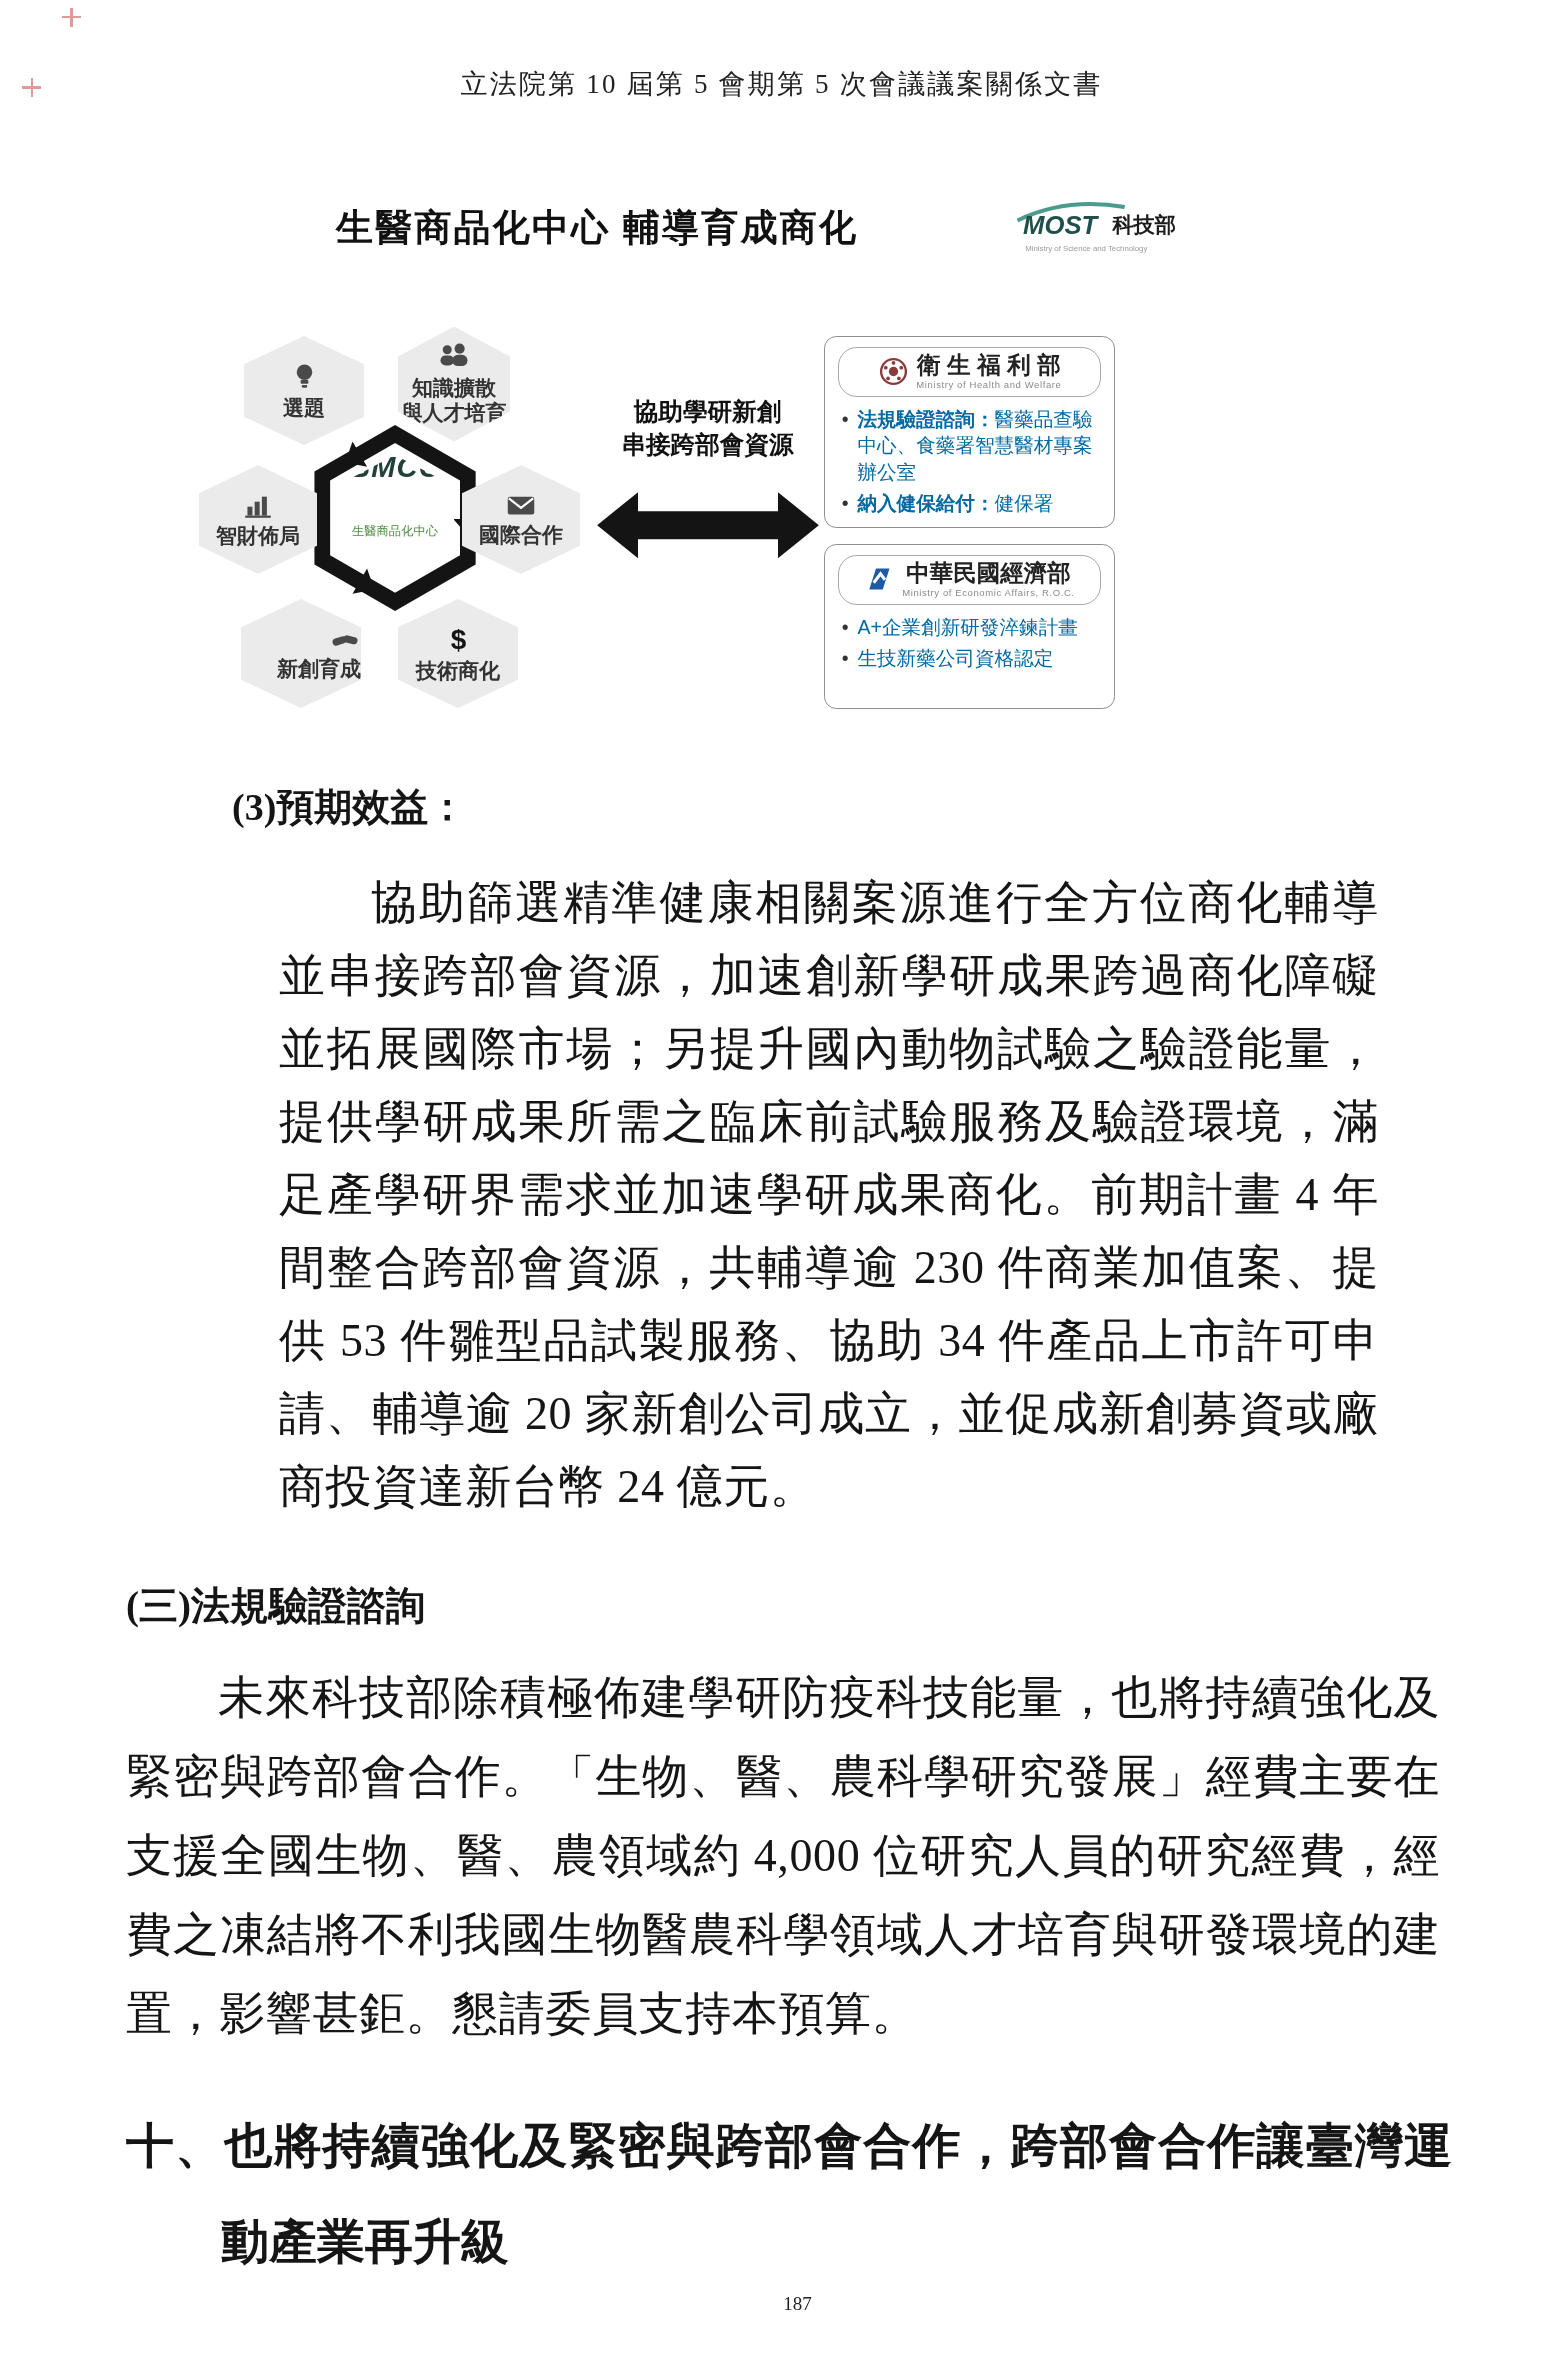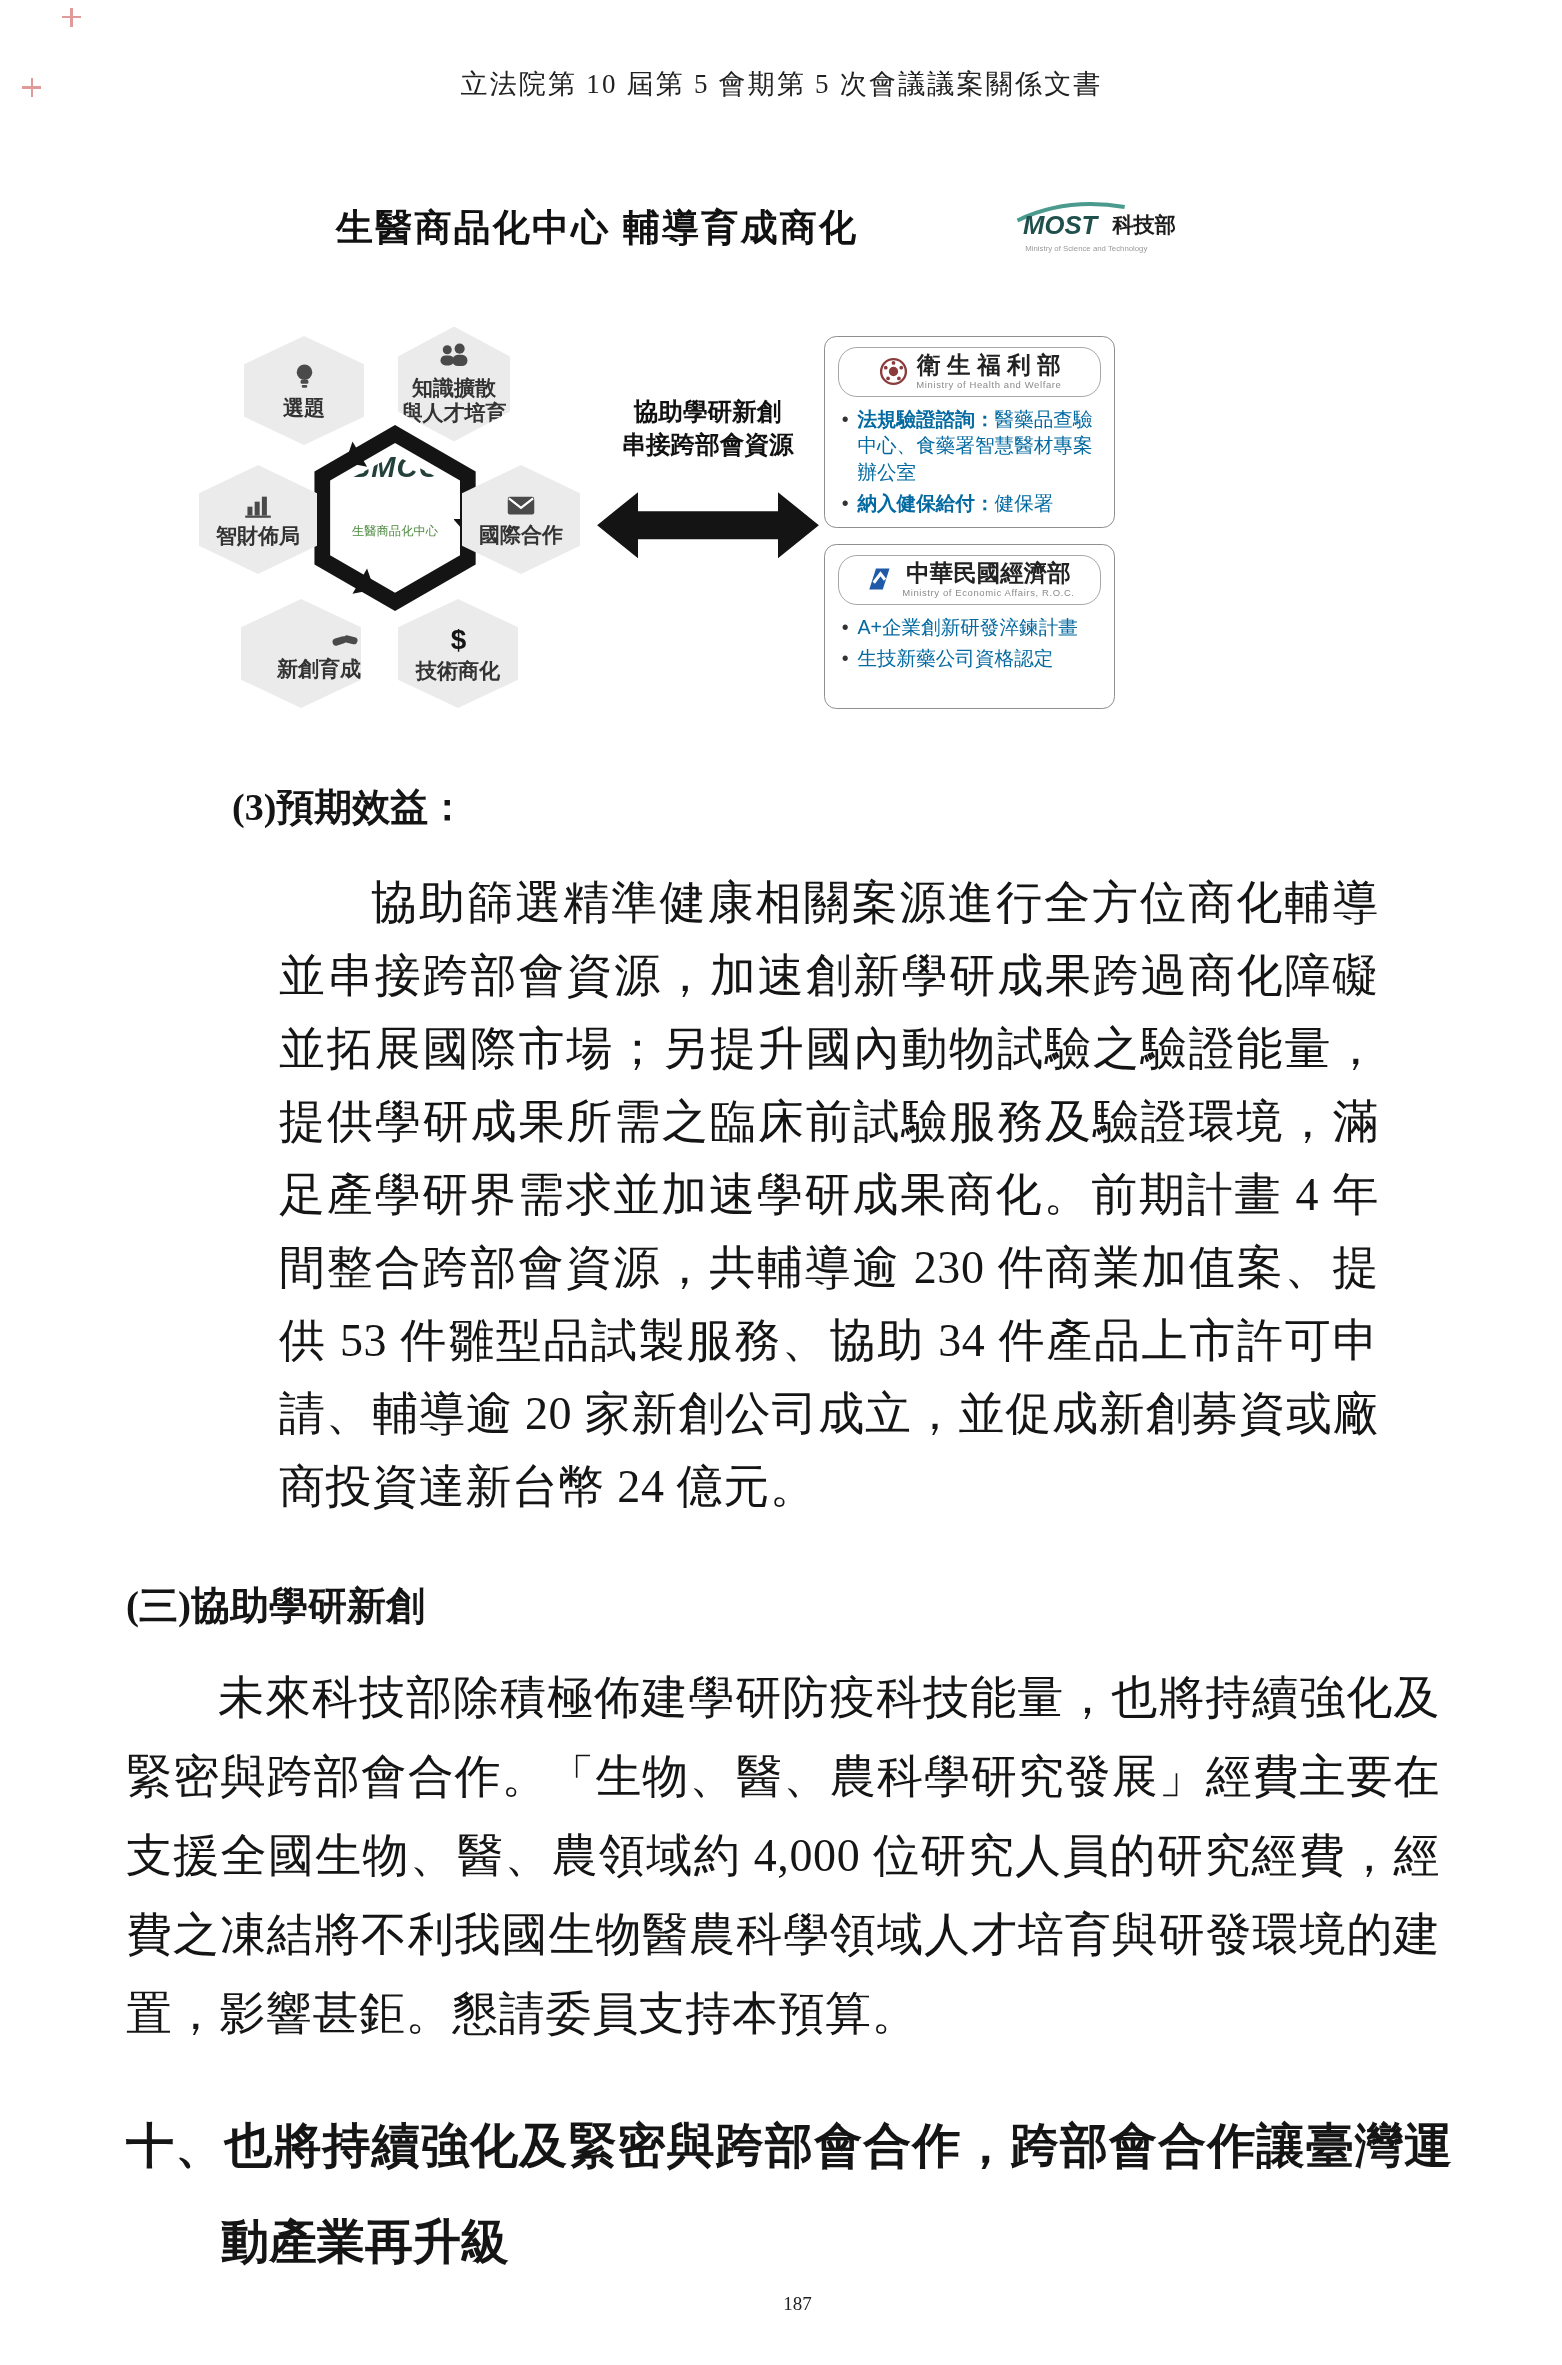--- a/index.html
+++ b/index.html
@@ -218,21 +218,21 @@
     </div>
     <ul class="mbullets">
       <li><span class="blead"></span><span>A+企業創新研發淬鍊計畫</span></li>
       <li><span class="blead"></span><span>生技新藥公司資格認定</span></li>
     </ul>
   </div>
 
   <div class="h-benefits">(3)預期效益：</div>
   <p class="p-benefits">協助篩選精準健康相關案源進行全方位商化輔導並串接跨部會資源，加速創新學研成果跨過商化障礙並拓展國際市場；另提升國內動物試驗之驗證能量，提供學研成果所需之臨床前試驗服務及驗證環境，滿足產學研界需求並加速學研成果商化。前期計畫 4 年間整合跨部會資源，共輔導逾 230 件商業加值案、提供 53 件雛型品試製服務、協助 34 件產品上市許可申請、輔導逾 20 家新創公司成立，並促成新創募資或廠商投資達新台幣 24 億元。</p>
 
-  <div class="h-unfreeze">(三)協助學研新創</div>
+  <div class="h-unfreeze">(三)法規驗證諮詢</div>
   <p class="p-unfreeze">未來科技部除積極佈建學研防疫科技能量，也將持續強化及緊密與跨部會合作。「生物、醫、農科學研究發展」經費主要在支援全國生物、醫、農領域約 4,000 位研究人員的研究經費，經費之凍結將不利我國生物醫農科學領域人才培育與研發環境的建置，影響甚鉅。懇請委員支持本預算。</p>
 
   <div class="h-sports">十、也將持續強化及緊密與跨部會合作，跨部會合作讓臺灣運動產業再升級</div>
 
   <div class="page-number">187</div>
 
 </div>
 
 
 </body></html>

